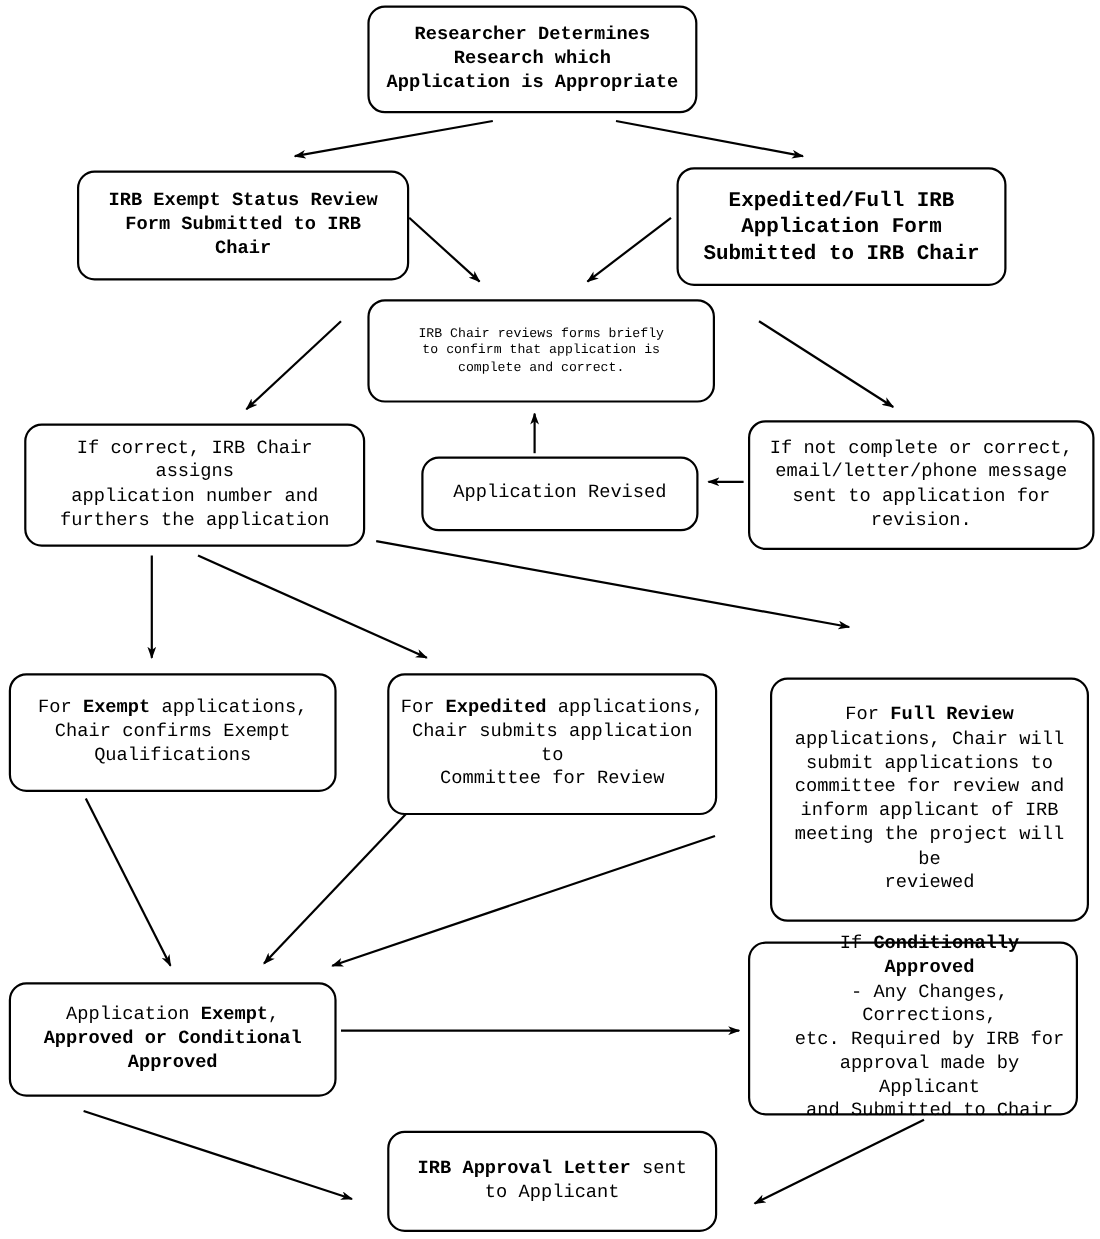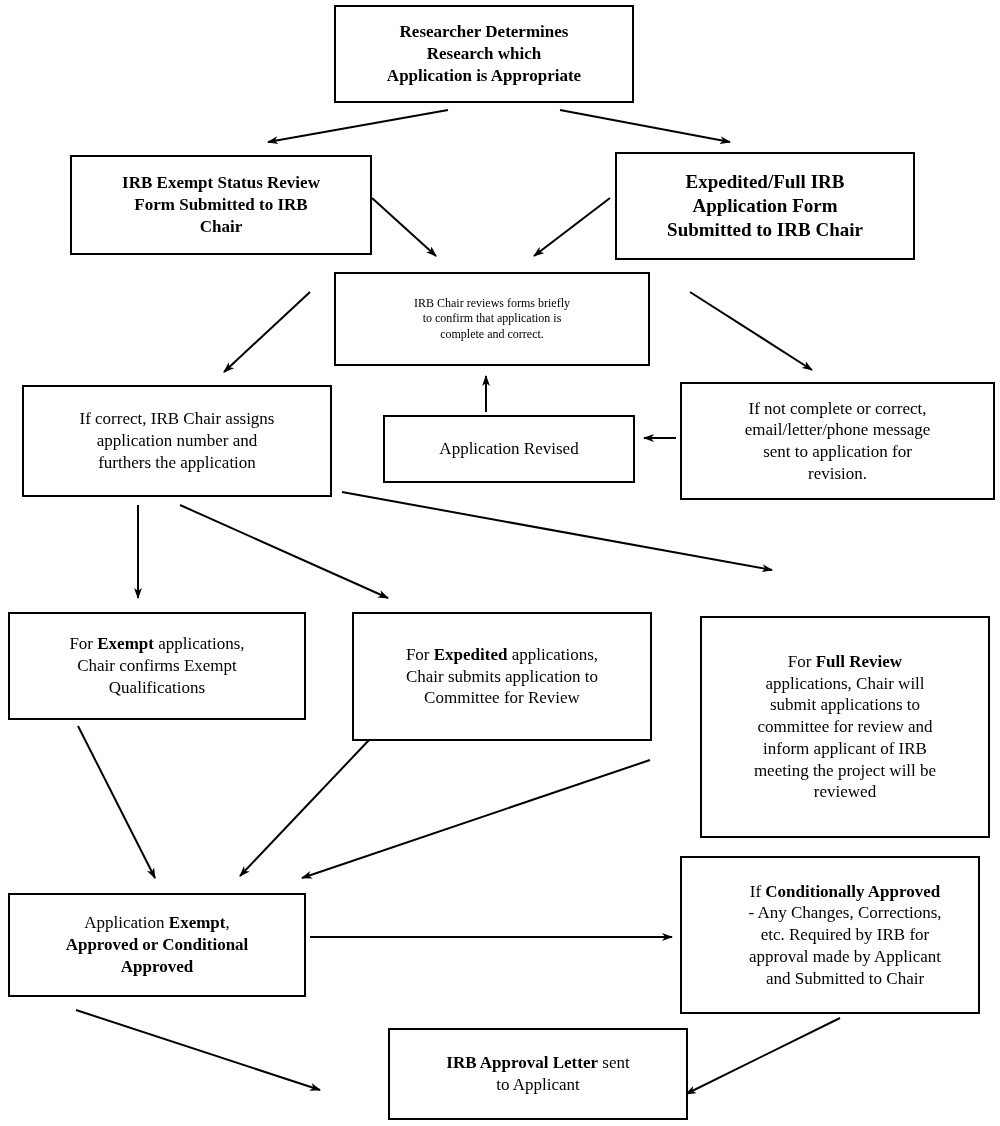--- a/index.html
+++ b/index.html
@@ -12,29 +12,30 @@
     width: 1000px;
     height: 1126px;
     background: #ffffff;
     font-family: "Liberation Serif", serif;
     overflow: hidden;
   }
   .node {
     position: absolute;
     box-sizing: border-box;
     border: 2px solid #000000;
-    border-radius: 0;
+    border-radius: 16px;
     background: #ffffff;
     display: flex;
     align-items: center;
     justify-content: flex-start;
     text-align: center;
     padding: 6px 8px;
     line-height: 1.28;
     color: #000000;
+    font-family: Liberation Mono, monospace;
   }
   .node .txt {
     display: block;
     width: 100%;
     white-space: pre-line;
   }
   .bold .txt { font-weight: bold; }
   svg.edges {
     position: absolute;
     left: 0;
@@ -106,18 +107,18 @@
       </div>
       <div class="node" style="left: 700px; top: 616px; width: 290px; height: 222px; font-size: 17px; border-color: rgb(0, 0, 0);">
         <span class="txt">For <b>Full Review</b><br>applications, Chair will<br>submit applications to<br>committee for review and<br>inform applicant of IRB<br>meeting the project will be<br>reviewed</span>
       </div>
       <div class="node" style="left: 8px; top: 893px; width: 298px; height: 104px; font-size: 17px; border-color: rgb(0, 0, 0);">
         <span class="txt">Application <b>Exempt</b>,<br><b>Approved or Conditional</b><br><b>Approved</b></span>
       </div>
       <div class="node" style="left: 680px; top: 856px; width: 300px; height: 158px; font-size: 17px; border-color: rgb(0, 0, 0); padding-left: 38px;">
         <span class="txt">If <b>Conditionally Approved</b><br>- Any Changes, Corrections,<br>etc. Required by IRB for<br>approval made by Applicant<br>and Submitted to Chair</span>
       </div>
-      <div class="node" style="left: 352px; top: 1028px; width: 300px; height: 92px; font-size: 17px; border-color: rgb(0, 0, 0); margin-left: 36px;">
+      <div class="node" style="left: 352px; top: 1028px; width: 300px; height: 92px; font-size: 17px; border-color: rgb(0, 0, 0);">
         <span class="txt"><b>IRB Approval Letter</b> sent<br>to Applicant</span>
       </div>
     </div>
 
 </div>
 
 </body></html>

